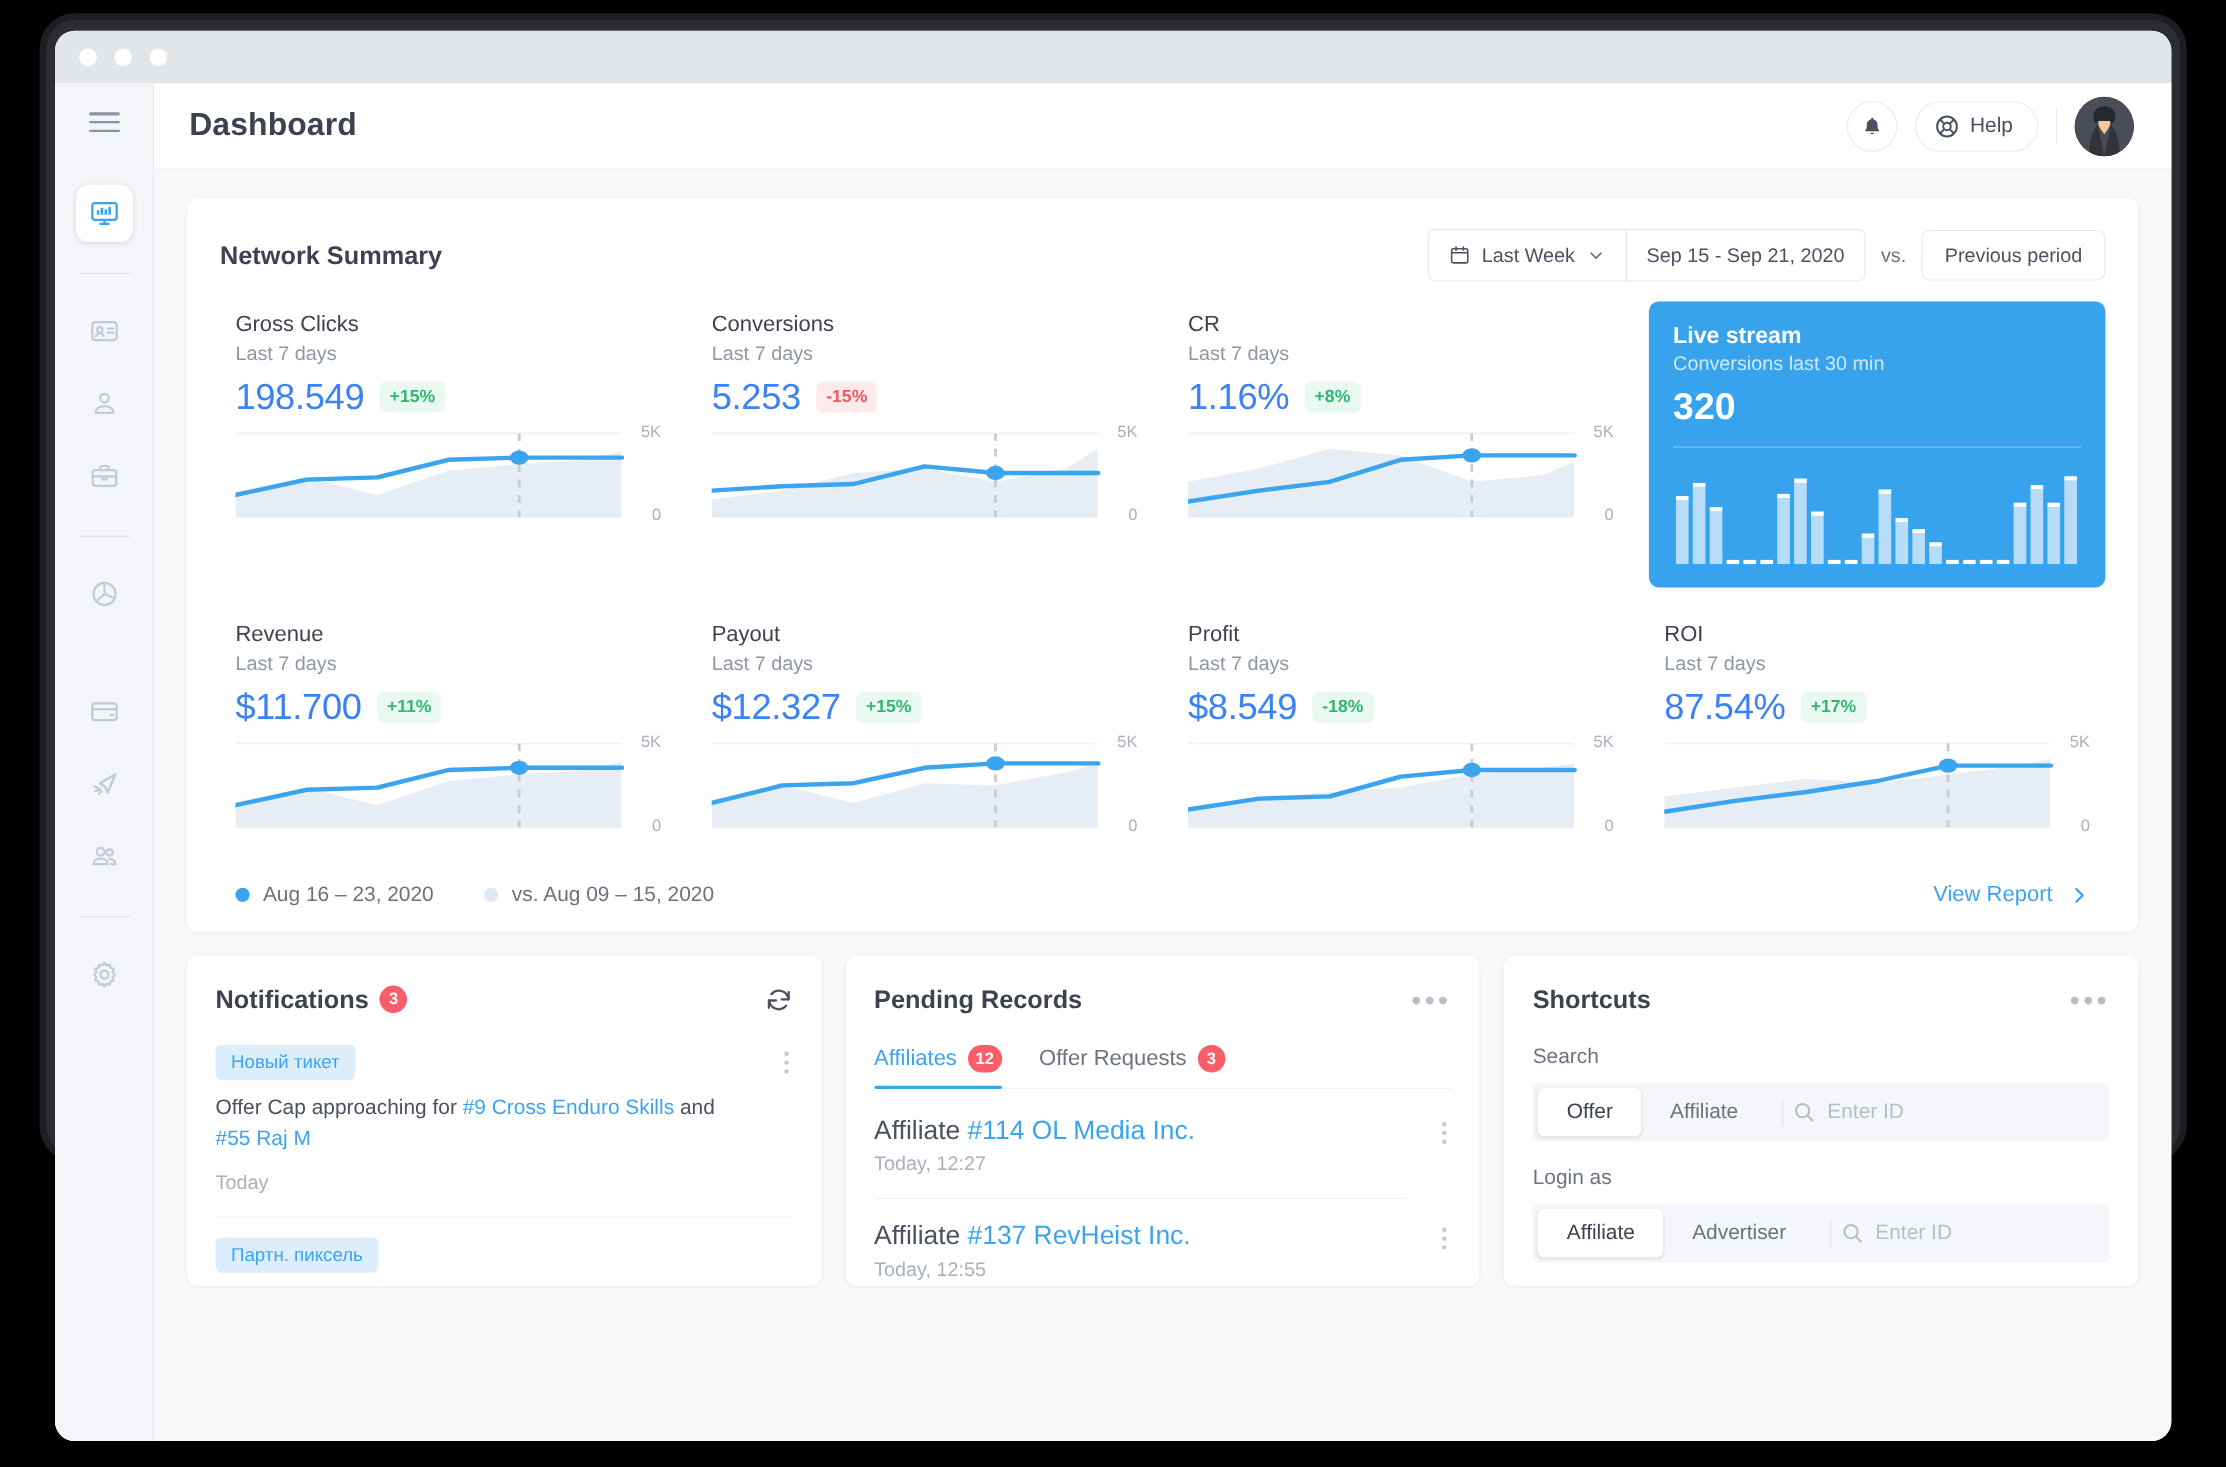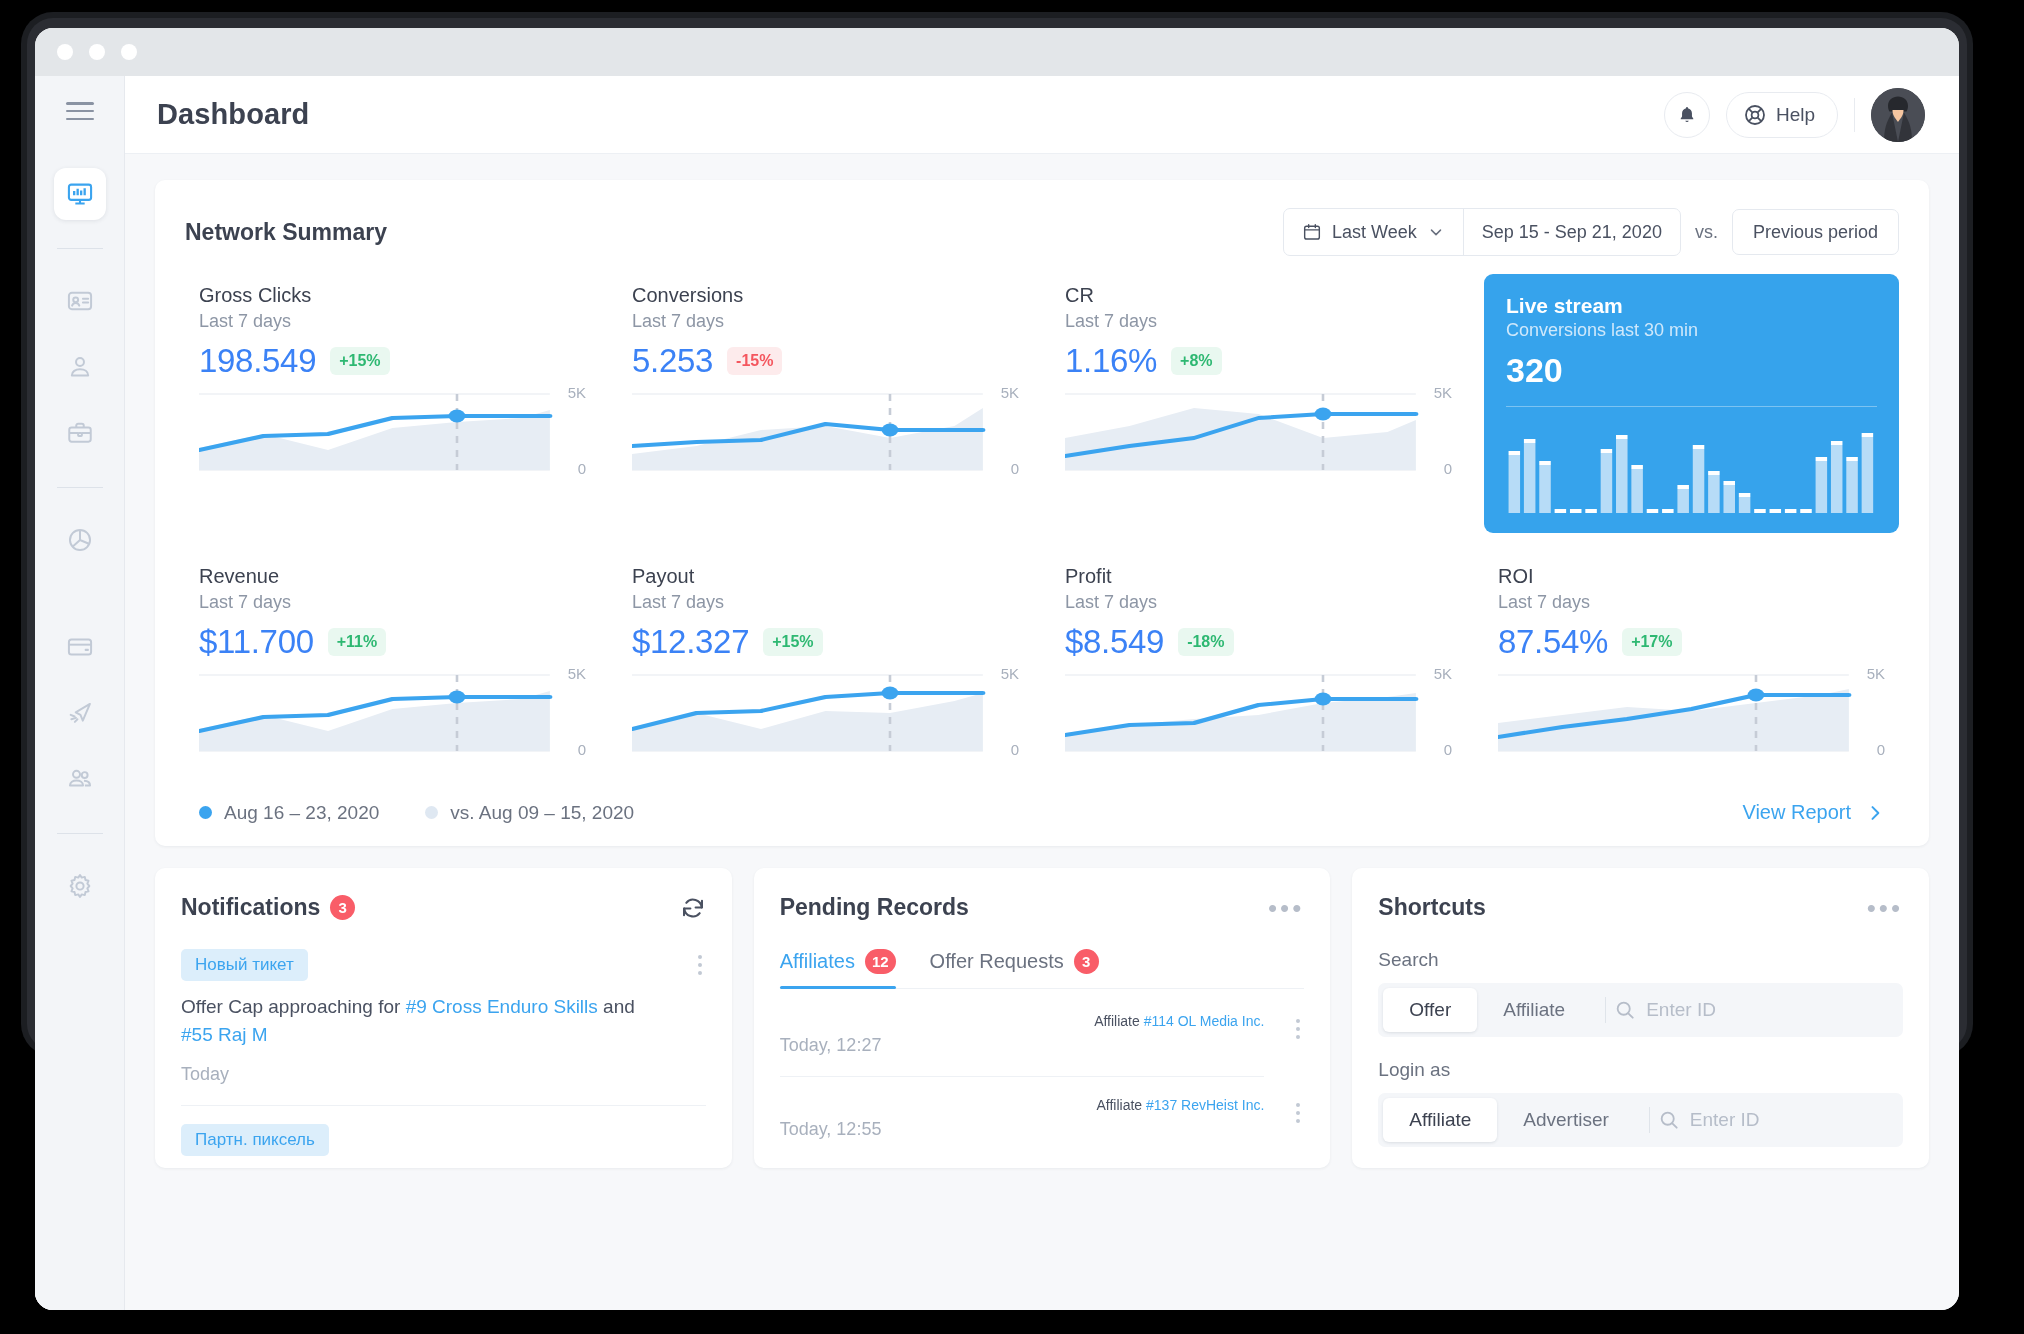--- a/index.html
+++ b/index.html
@@ -6,21 +6,21 @@
   html, body {
     width: 2024px; height: 1334px;
     background: #000000;
     font-family: "Liberation Sans", sans-serif;
     overflow: hidden;
   }
 
   
   #device-frame {
     position: absolute;
-    left: 27px; top: 18px;
+    left: 42px; top: 18px;
     width: 1940px; height: 1032px;
     background: #2b2d33;
     border-radius: 26px;
     box-shadow: 0 0 0 6px #1c1e22;
   }
   #window {
     position: absolute;
     left: 8px; top: 10px;
     width: 1924px; height: 1282px;
     background: #ffffff;
@@ -179,21 +179,21 @@
   .divider { height:1px; background:#eef1f5; margin: 20px 0 18px; }
 
   .tabs { display:flex; gap: 34px; border-bottom: 1px solid #eef1f5; margin-bottom: 4px; }
   .tab { display:flex; align-items:center; padding-bottom: 14px; font-size:20px;
      color:#6b7280; cursor:pointer; position:relative; }
   .tab.active { color:#3ba4ef; font-weight:500; }
   .tab.active::after { content:''; position:absolute; left:0; right:0; bottom:-1px;
      height:3px; background:#3ba4ef; border-radius:2px; }
 
   .rec { position:relative; padding: 20px 40px 0 0; }
-  .rec-text { font-size:14px; color:#4a5161;text-align:right; }
+  .rec-text { font-size:24px; color:#4a5161; }
   .rec-text a { color:#3ba4ef; text-decoration:none; }
   .rec-time { font-size:18px; color:#a8b0bd; margin-top: 6px; }
   .rec-div { height:1px; background:#eef1f5; margin-top: 20px; }
 
   .sc-label { font-size:19px; color:#6b7280; margin: 8px 0 12px; }
   .seg {
     display:flex; align-items:center; background:#f4f6f9;
     border-radius:7px; height:54px; padding: 5px; position:relative;
   }
   .seg-btn {

